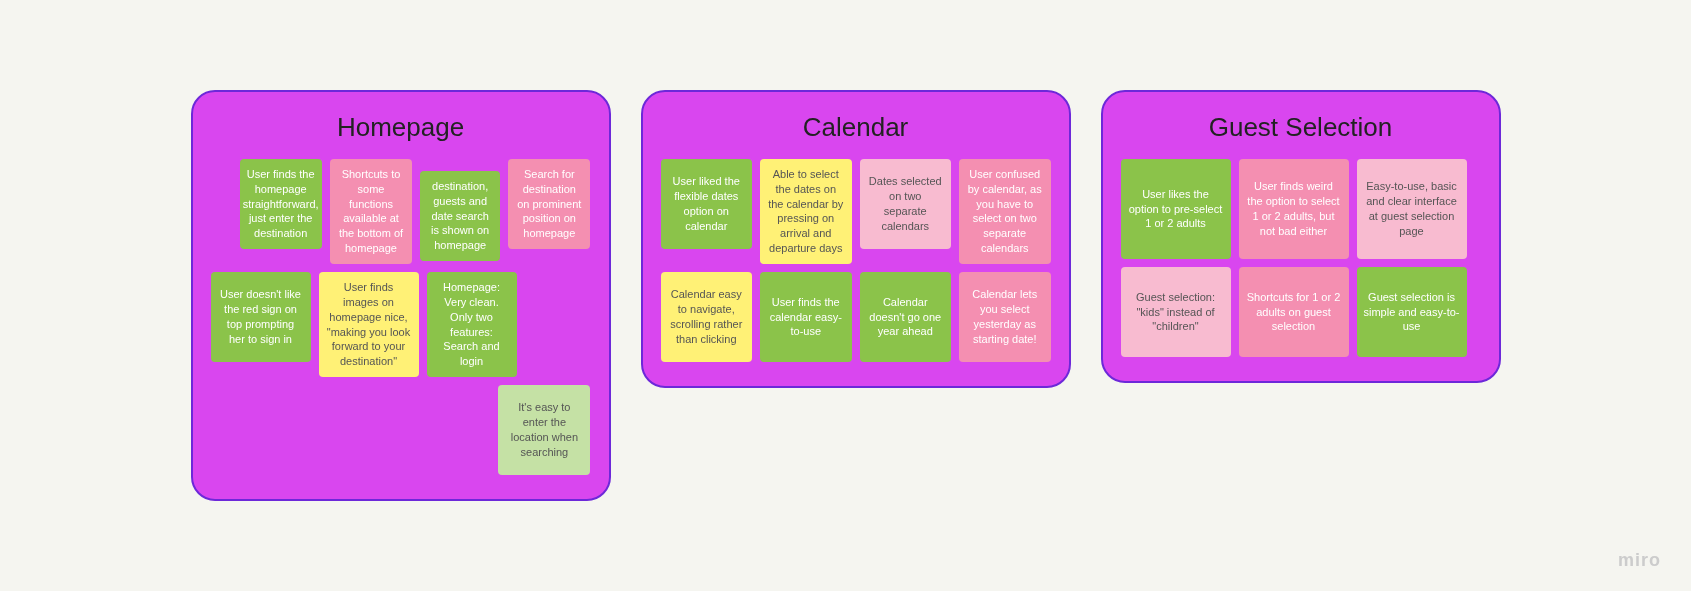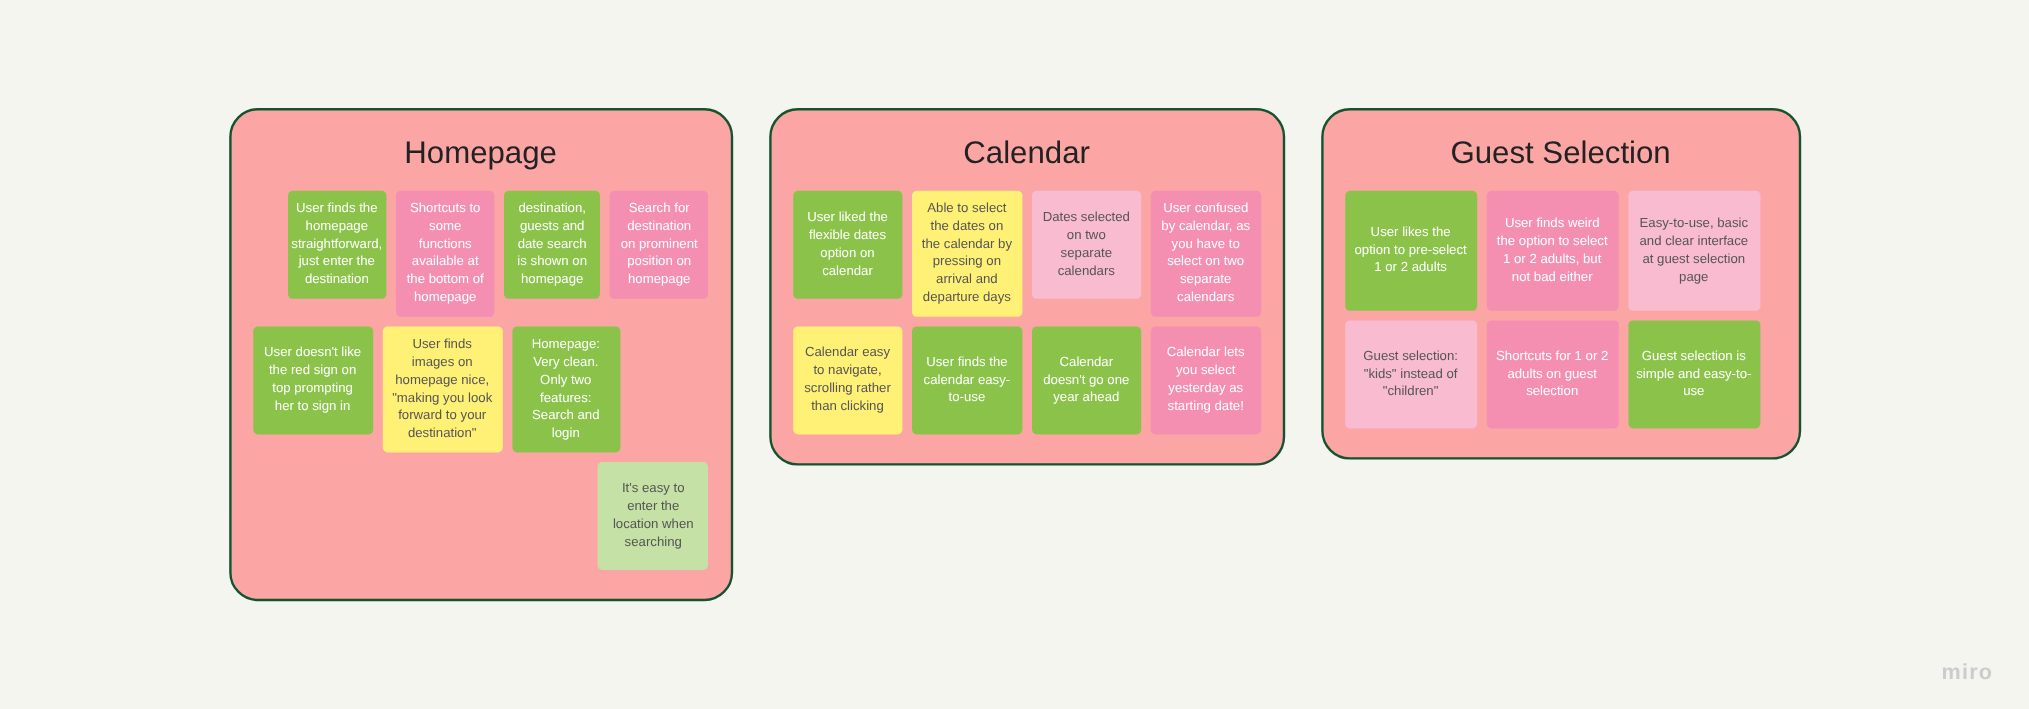--- a/index.html
+++ b/index.html
@@ -11,24 +11,24 @@
       align-items: center;
       min-height: 591px;
       padding: 20px;
     }
     .canvas {
       display: flex;
       gap: 30px;
       align-items: flex-start;
     }
     .board {
-      border: 2px solid #14532d;
+      border: 2px solid #6d28d9;
       border-radius: 24px;
       padding: 20px 18px 24px;
-      background: #fca5a5;
+      background: #d946ef;
       position: relative;
     }
     .board-title {
       text-align: center;
       font-size: 26px;
       font-weight: 300;
       margin-bottom: 16px;
       color: #222;
     }
     .notes-grid {
@@ -87,21 +87,21 @@
     <div class="board-title">Homepage</div>
     <div class="notes-grid">
 
       <div class="notes-row">
         <div class="note note-green" style="width:100px;min-height:80px;margin-left:29px;">
           <span>User finds the homepage straightforward, just enter the destination</span>
         </div>
         <div class="note note-pink" style="width:100px;min-height:80px;">
           <span>Shortcuts to some functions available at the bottom of homepage</span>
         </div>
-        <div class="note note-green" style="width:90px;min-height:80px;">
+        <div class="note note-green" style="width:90px;min-height:80px;margin-top:12px;">
           <span>destination, guests and date search is shown on homepage</span>
         </div>
         <div class="note note-pink" style="width:100px;min-height:80px;">
           <span>Search for destination on prominent position on homepage</span>
         </div>
       </div>
 
       <div class="notes-row">
         <div class="note note-green" style="width:100px;min-height:90px;">
           <span>User doesn't like the red sign on top prompting her to sign in</span>

